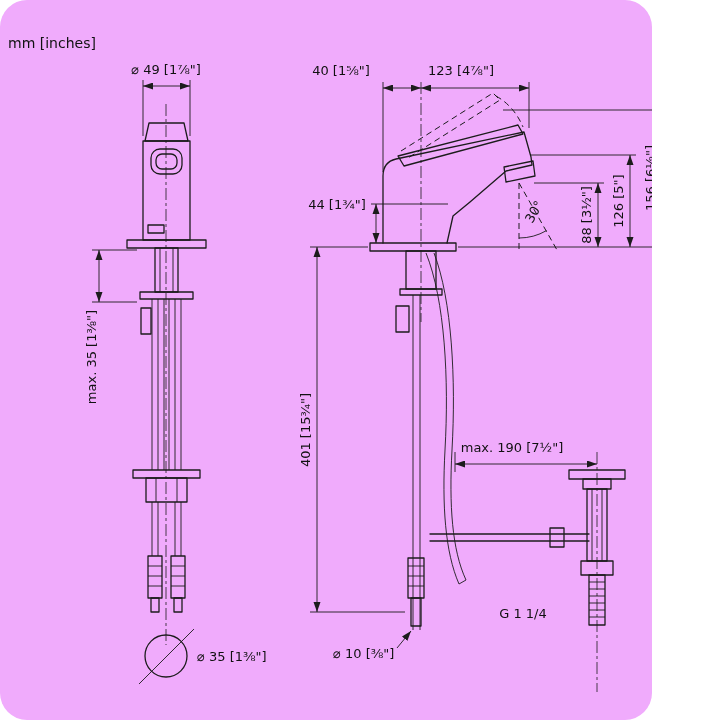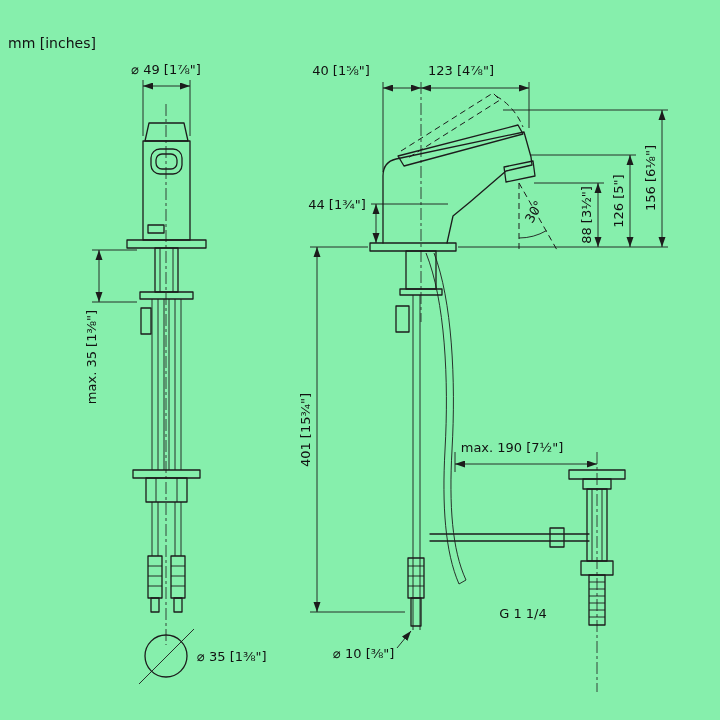--- a/index.html
+++ b/index.html
@@ -1,16 +1,16 @@
 <!DOCTYPE html>
 <html><head>
 <meta charset="utf-8">
 <style>
   html,body { margin:0; padding:0; background:#ffffff; }
-  .page { position:relative; width:720px; height:720px; background:#86efac; overflow:hidden; }
+  .page { position:relative; width:652px; height:720px; background:#f0abfc; overflow:hidden;border-radius:27px; }
   svg { display:block; }
   .ol { fill:none; stroke:#1c1c1c; stroke-width:1.3; stroke-linejoin:round; stroke-linecap:round; }
   .tl { fill:none; stroke:#1c1c1c; stroke-width:0.9; }
   .cl { fill:none; stroke:#1c1c1c; stroke-width:0.8; stroke-dasharray:12 3 3 3; }
   .dl { fill:none; stroke:#1c1c1c; stroke-width:1; stroke-dasharray:6 4; }
   .lbl { font:13px "DejaVu Sans", sans-serif; fill:#111; }
   .units { font:14px "DejaVu Sans", sans-serif; fill:#111; }
 </style>
 </head>
 <body>

